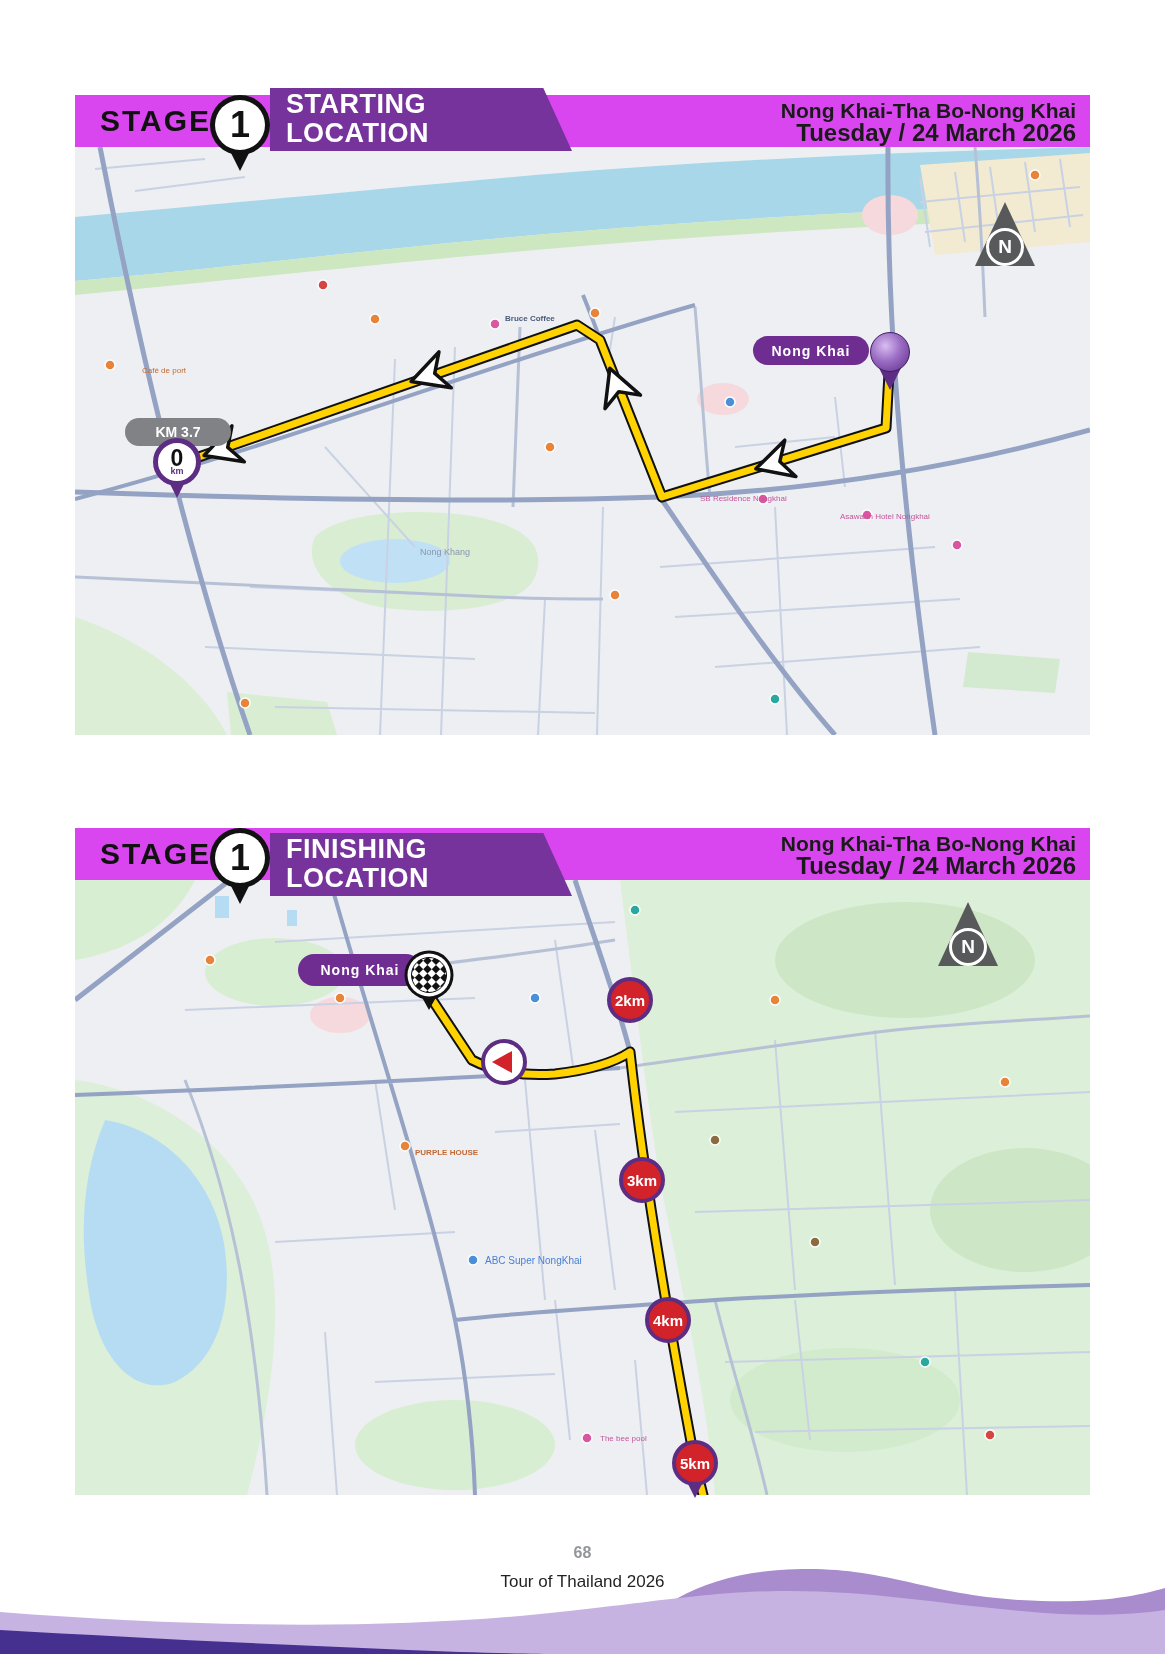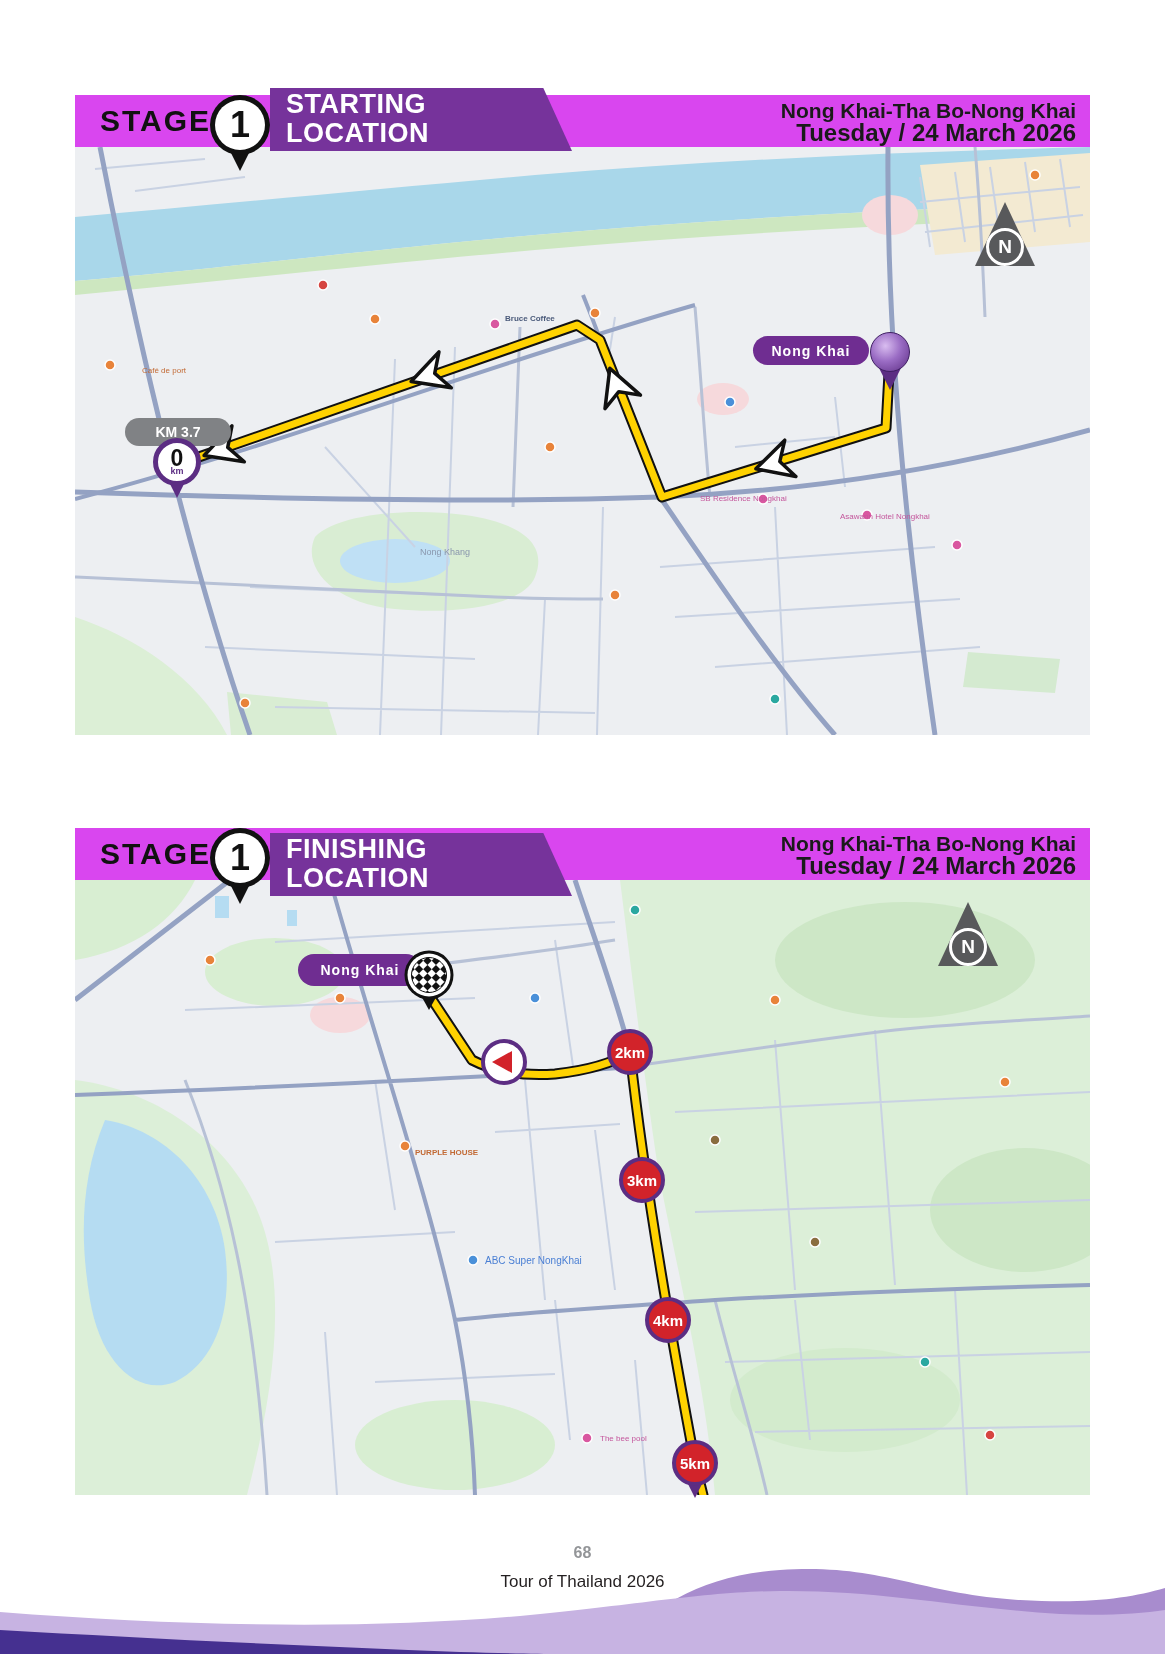--- a/index.html
+++ b/index.html
@@ -240,21 +240,21 @@
     <circle cx="27" cy="27" r="21.5" fill="#ffffff"></circle>
     <circle cx="27" cy="27" r="17.5" fill="url(#chk)" stroke="#111111" stroke-width="1"></circle>
   </svg>
 
   <div class="abs" style="left:481px;top:1039px;width:46px;height:46px;border-radius:50%;background:#fff;
               border:4px solid #5c2d83;box-sizing:border-box;">
     <div style="position:absolute;left:7px;top:8px;width:0;height:0;
                 border-top:11px solid transparent;border-bottom:11px solid transparent;border-right:20px solid #d2232a;"></div>
   </div>
 
-  <div class="kmc" style="left:607px;top:1029px;align-items:center;">
+  <div class="kmc" style="left:607px;top:977px;align-items:center;">
     <span>2km</span>
   </div>
   <div class="kmc" style="left:619px;top:1157px;">
     <span>3km</span>
   </div>
   <div class="kmc" style="left:645px;top:1297px;">
     <span>4km</span>
   </div>
   <div class="tail-purple" style="left:683px;top:1474px;"></div>
   <div class="kmc" style="left:672px;top:1440px;">

